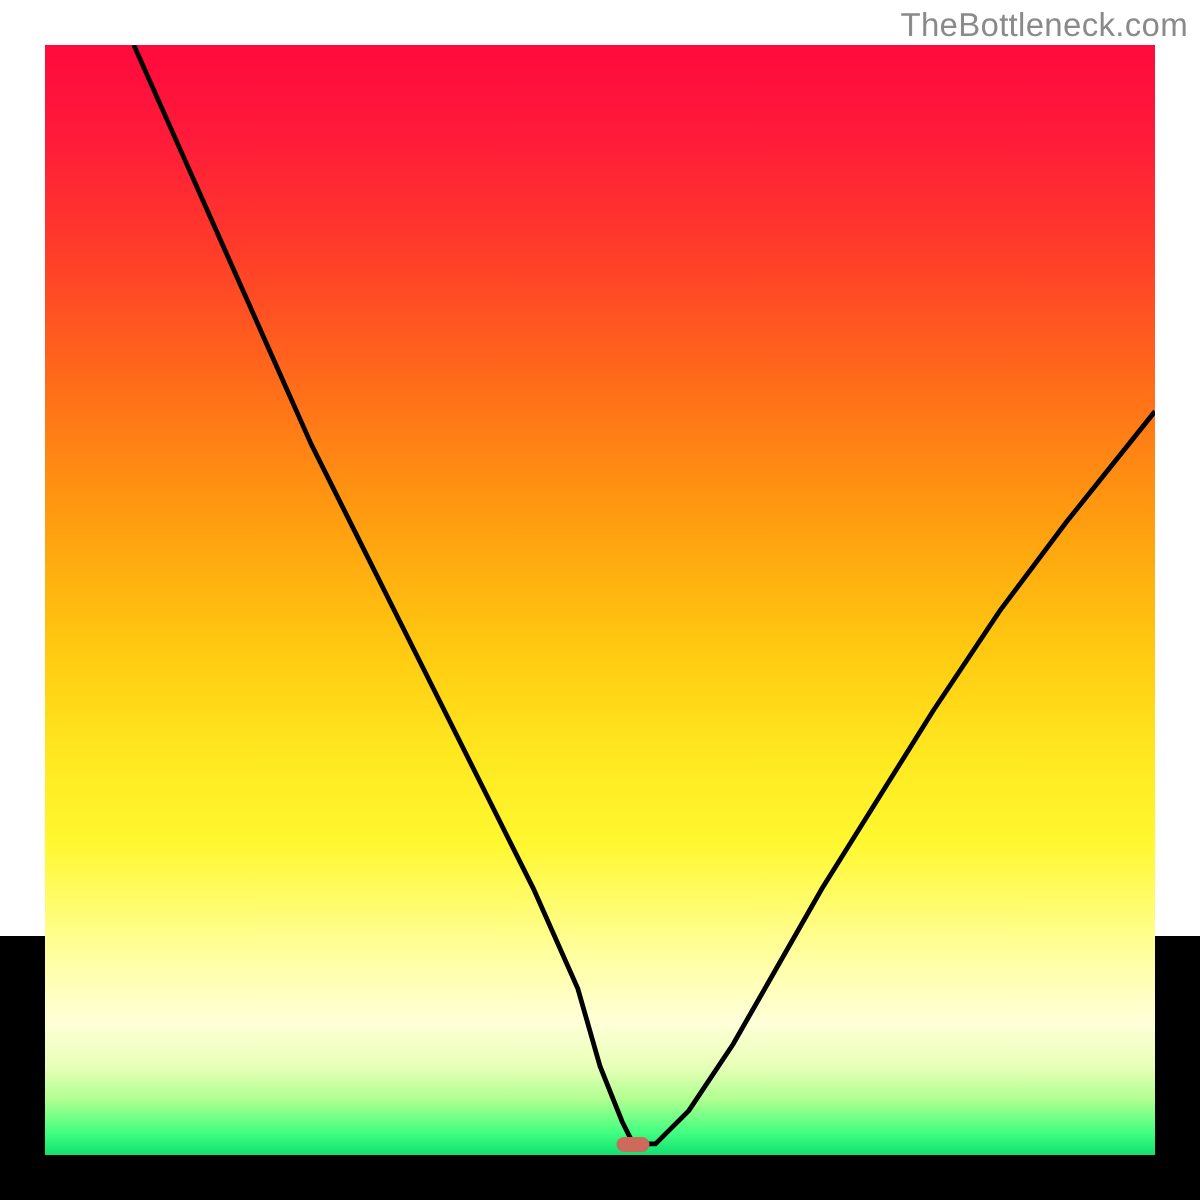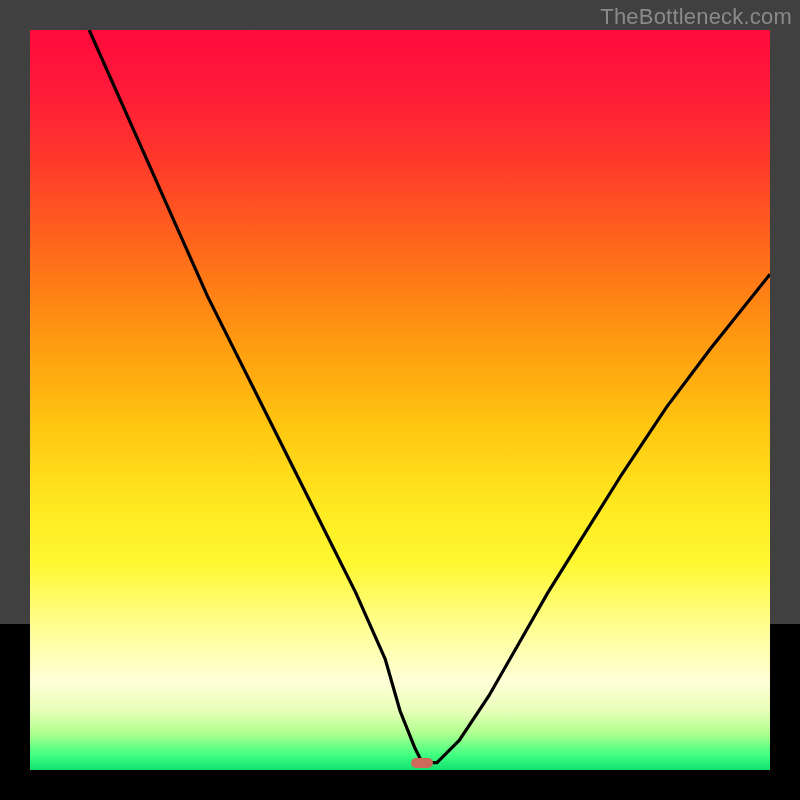--- a/index.html
+++ b/index.html
@@ -8,21 +8,21 @@
     width: 800px;
     height: 800px;
     background: #000;
     overflow: hidden;
     font-family: Arial, Helvetica, sans-serif;
   }
   .frame {
     position: relative;
     width: 800px;
     height: 624px;
-    background: #404040;
+    background: #ffffff;
   }
   .plot-area {
     position: absolute;
     left: 30px;
     top: 30px;
     width: 740px;
     height: 740px;
     background: linear-gradient(
       to bottom,
       #ff0a3c 0%,

